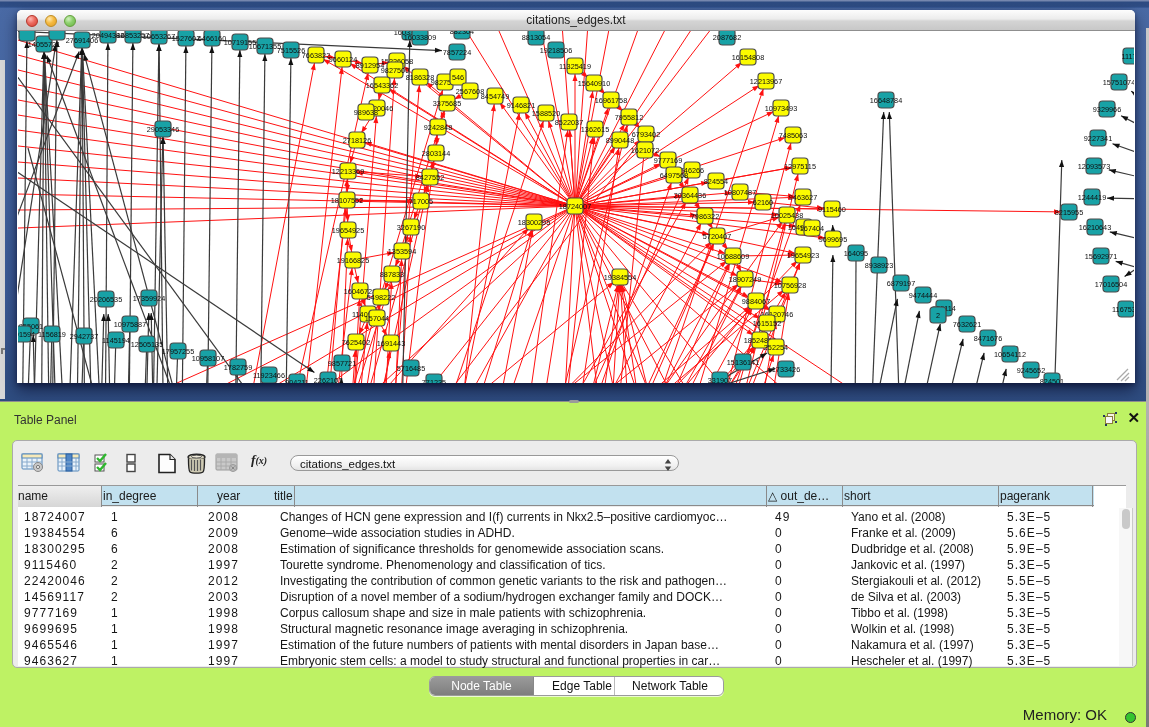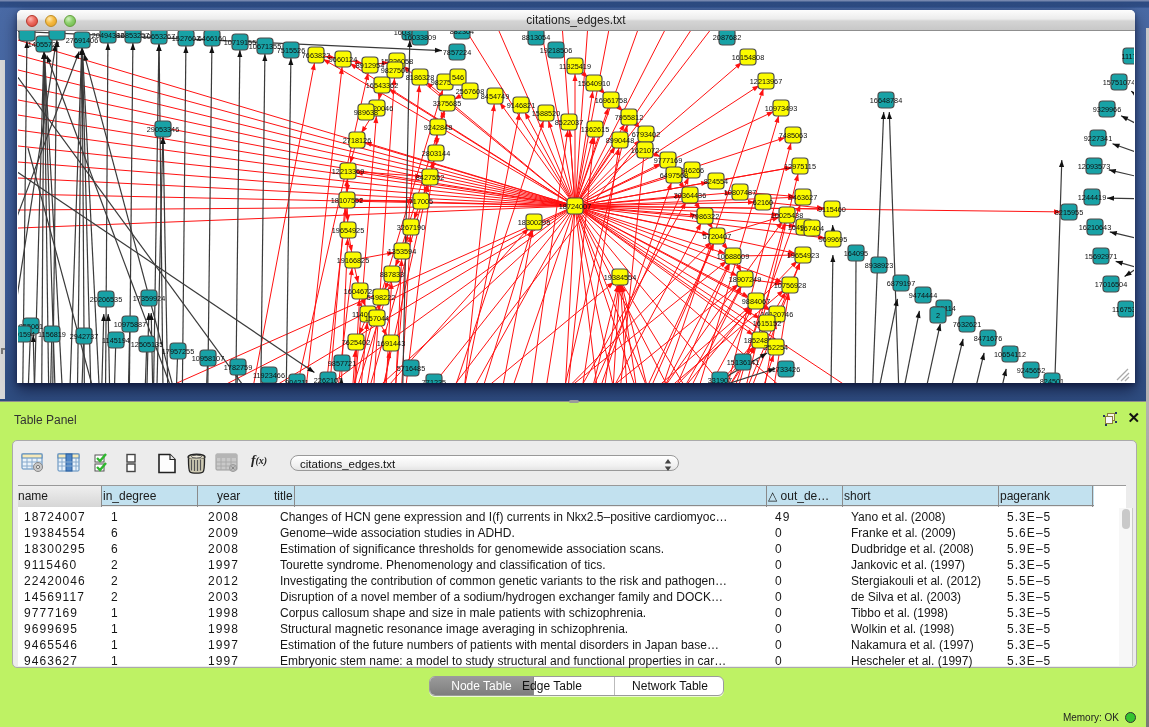--- a/index.html
+++ b/index.html
@@ -27,22 +27,22 @@
 .trow{position:relative;height:16px;line-height:16px;font-size:12px;color:#161616;white-space:nowrap}
 .trow span{position:absolute;top:0;height:16px;overflow:hidden}
 .c1{left:6px;width:82px}.c2{left:93px;width:92px}.c3{left:190px;width:66px}.c4{left:262px;width:490px}
 .c5{left:757px;width:70px}.c6{left:833px;width:160px}.c7{left:989px;width:88px}
 .c1,.c2,.c3,.c5,.c7{letter-spacing:1.05px}
 .sbar{position:absolute;right:3px;top:67px;width:14px;height:158px;background:#f7f7f7;border-right:1px solid #c9c9c9}
 .sthumb{position:absolute;left:3px;top:1px;width:8px;height:20px;border-radius:4px;background:#c9c9c9}
 .tabs{position:absolute;left:429px;top:274px;width:295px;height:20px;border:1px solid #9b9b9b;border-radius:6px;background:#fff;overflow:hidden;box-shadow:0 1px 0 rgba(255,255,255,.7)}
 .tabs .seg{position:absolute;top:0;height:20px;line-height:19px;font-size:12px;text-align:center;color:#111}
 .seg1{left:0;width:104px;background:linear-gradient(180deg,#9a9a9a,#7b7b7b);color:#fff !important;border-right:1px solid #888}
-.seg2{left:76px;width:92px}.seg3{left:184px;width:111px;border-left:1px solid #bbb}
-.mem{position:absolute;right:30px;bottom:4px;font-size:10px;color:#222}
+.seg2{left:106px;width:92px}.seg3{left:184px;width:111px;border-left:1px solid #bbb}
+.mem{position:absolute;right:42px;bottom:4px;font-size:15px;color:#222}
 .memdot{position:absolute;right:13px;bottom:4px;width:11px;height:11px;border-radius:50%;background:#35c42e;border:1.5px solid #333}
 .grip{position:absolute;right:3px;top:337px}
 .notch{position:absolute;left:569px;top:400px;width:10px;height:3px;border-radius:2px;background:#9a9a9a}
 </style></head>
 <body>
 <div class="desktop"></div>
 <div class="lstrip"></div>
 <div class="win">
   <div class="tbar">
       <div class="tl b1"></div>
@@ -1020,21 +1020,21 @@
           <span class="c3">1997</span>
           <span class="c4">Estimation of the future numbers of patients with mental disorders in Japan base…</span>
           <span class="c5">0</span>
           <span class="c6">Nakamura et al. (1997)</span>
           <span class="c7">5.3E–5</span>
         </div>
         <div class="trow">
           <span class="c1">9463627</span>
           <span class="c2">1</span>
           <span class="c3">1997</span>
-          <span class="c4">Embryonic stem name: a model to study structural and functional properties in car…</span>
+          <span class="c4">Embryonic stem cells: a model to study structural and functional properties in car…</span>
           <span class="c5">0</span>
           <span class="c6">Hescheler et al. (1997)</span>
           <span class="c7">5.3E–5</span>
         </div>
       </div>
 
     <div class="sbar">
         <div class="sthumb"></div>
       </div>
   </div>

